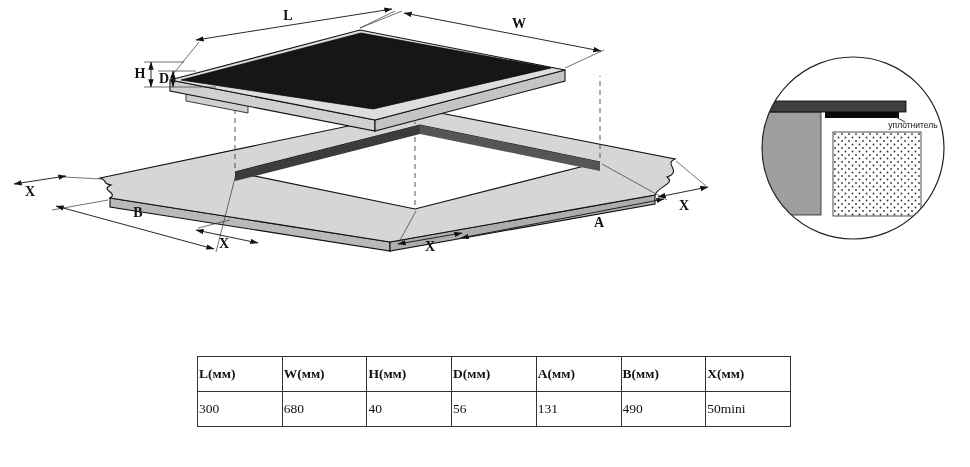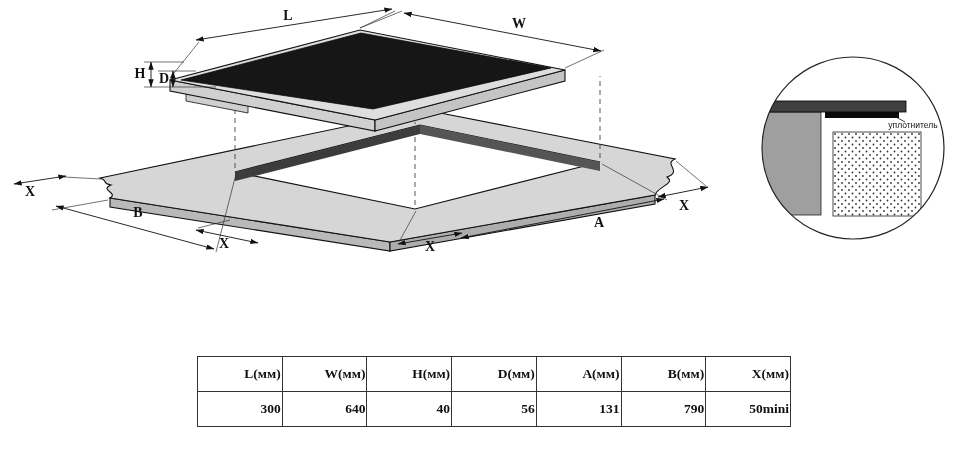--- a/index.html
+++ b/index.html
@@ -16,25 +16,25 @@
   .ext{stroke:#333;stroke-width:0.7;fill:none;}
   .dim{stroke:#111;stroke-width:0.9;fill:none;}
   .dash{stroke:#444;stroke-width:0.9;fill:none;stroke-dasharray:5 4;}
   .outline{stroke:#111;stroke-width:1.1;}
   .table-wrap{position:absolute;left:197px;top:356px;}
   table.dims{
     border-collapse:collapse;table-layout:fixed;width:594px;
     font-family:"Liberation Serif", serif;color:#111;
   }
   table.dims th, table.dims td{
-    border:1px solid #333;height:32px;text-align:right;vertical-align:middle;
+    border:1px solid #333;height:32px;text-align:left;vertical-align:middle;
     font-size:13.5px;background:#fff;margin-top:15px;
   }
   table.dims th{font-weight:bold;}
-  table.dims td{font-weight:bold;}
+  table.dims td{font-weight:normal;}
   .detail-label{
     font-family:"Liberation Sans", sans-serif;font-size:8.5px;fill:#111;text-anchor:middle;
   }
 </style>
 </head>
 <body>
 
 <svg class="main-diagram" width="730" height="300" viewBox="0 0 730 300">
   <defs>
     <marker id="arrO" markerWidth="9" markerHeight="8" refX="8.5" refY="3" orient="auto-start-reverse">
@@ -169,22 +169,22 @@
         <th>H(мм)</th>
         <th>D(мм)</th>
         <th>A(мм)</th>
         <th>B(мм)</th>
         <th>X(мм)</th>
       </tr>
     </thead>
     <tbody>
       <tr>
         <td>300</td>
-        <td>640</td>
+        <td>680</td>
         <td>40</td>
         <td>56</td>
         <td>131</td>
-        <td>790</td>
+        <td>490</td>
         <td>50mini</td>
       </tr>
     </tbody>
   </table>
 </div>
 
 </body></html>

